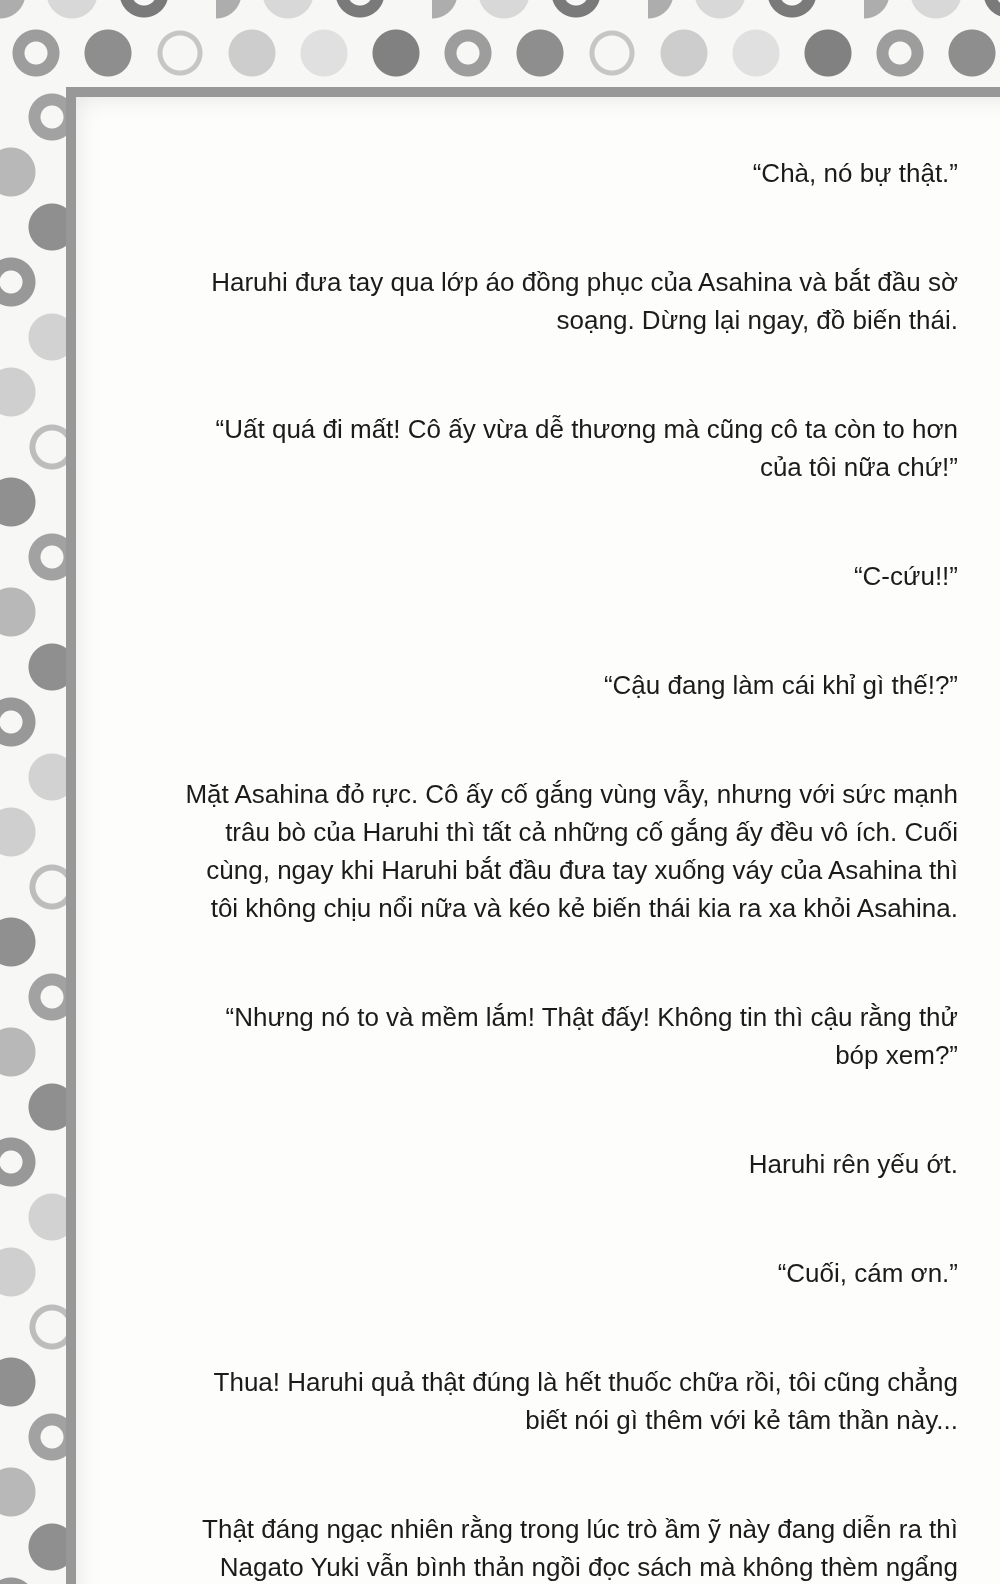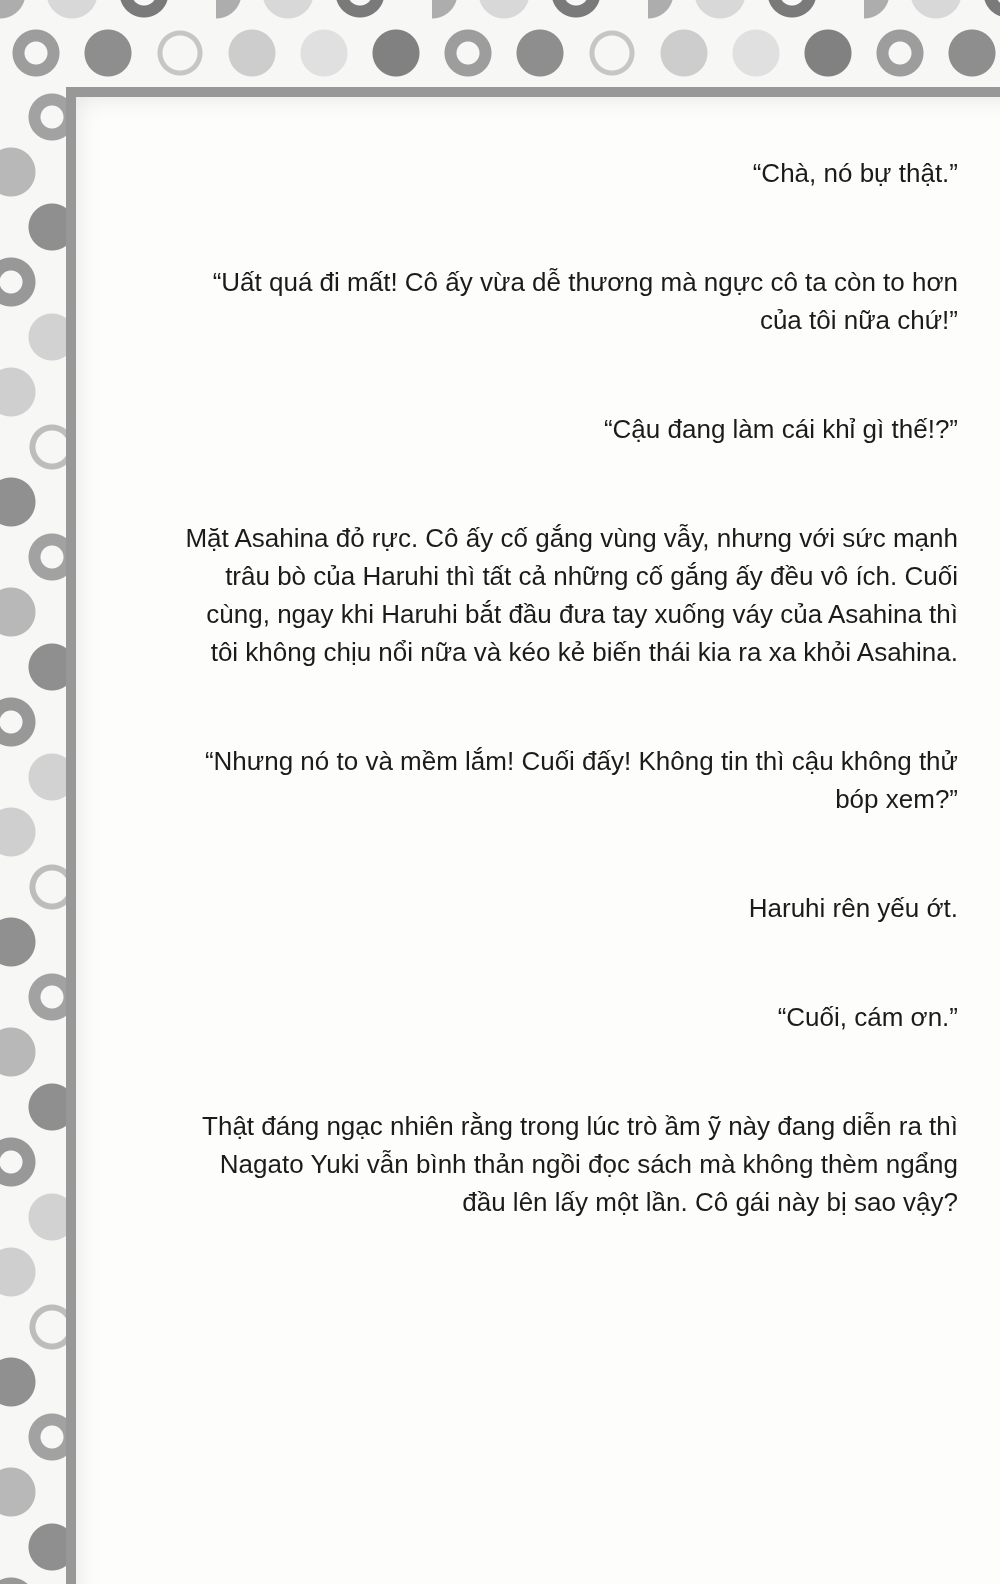--- a/index.html
+++ b/index.html
@@ -72,31 +72,36 @@
 </head>
 <body>
 
 <div class="screen">
   <div class="band-top"></div>
   <div class="band-left"></div>
 
   <div class="frame">
     <div class="page-text">
       <p>“Chà, nó bự thật.”</p>
-      <p>“Uất quá đi mất! Cô ấy vừa dễ thương mà ngực cô ta còn to hơn
+      <p>Haruhi đưa tay qua lớp áo đồng phục của Asahina và bắt đầu sờ
+soạng. Dừng lại ngay, đồ biến thái.</p>
+      <p>“Uất quá đi mất! Cô ấy vừa dễ thương mà cũng cô ta còn to hơn
 của tôi nữa chứ!”</p>
+      <p>“C-cứu!!”</p>
       <p>“Cậu đang làm cái khỉ gì thế!?”</p>
       <p>Mặt Asahina đỏ rực. Cô ấy cố gắng vùng vẫy, nhưng với sức mạnh
 trâu bò của Haruhi thì tất cả những cố gắng ấy đều vô ích. Cuối
 cùng, ngay khi Haruhi bắt đầu đưa tay xuống váy của Asahina thì
 tôi không chịu nổi nữa và kéo kẻ biến thái kia ra xa khỏi Asahina.</p>
-      <p>“Nhưng nó to và mềm lắm! Cuối đấy! Không tin thì cậu không thử
+      <p>“Nhưng nó to và mềm lắm! Thật đấy! Không tin thì cậu rằng thử
 bóp xem?”</p>
       <p>Haruhi rên yếu ớt.</p>
       <p>“Cuối, cám ơn.”</p>
+      <p>Thua! Haruhi quả thật đúng là hết thuốc chữa rồi, tôi cũng chẳng
+biết nói gì thêm với kẻ tâm thần này...</p>
       <p>Thật đáng ngạc nhiên rằng trong lúc trò ầm ỹ này đang diễn ra thì
 Nagato Yuki vẫn bình thản ngồi đọc sách mà không thèm ngẩng
 đầu lên lấy một lần. Cô gái này bị sao vậy?</p>
       
       
       
     </div>
   </div>
 </div>
 

